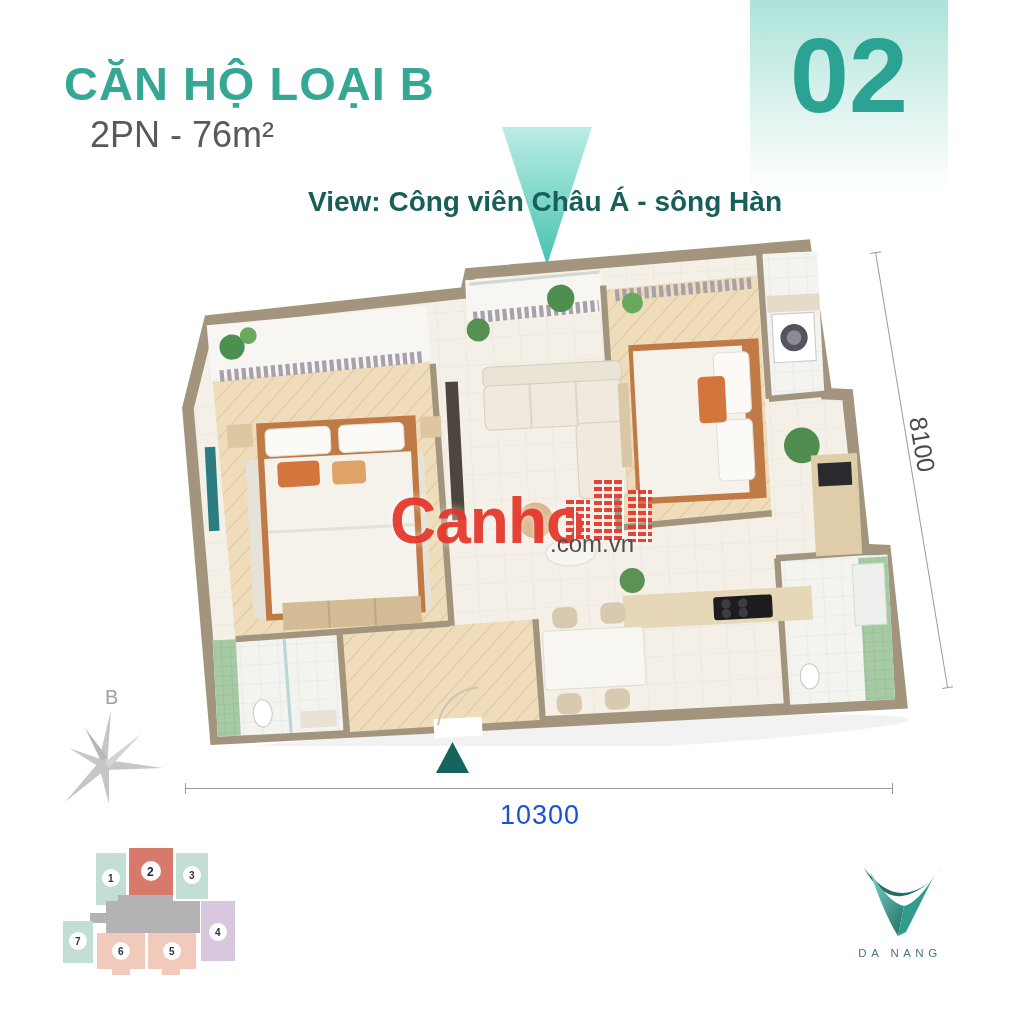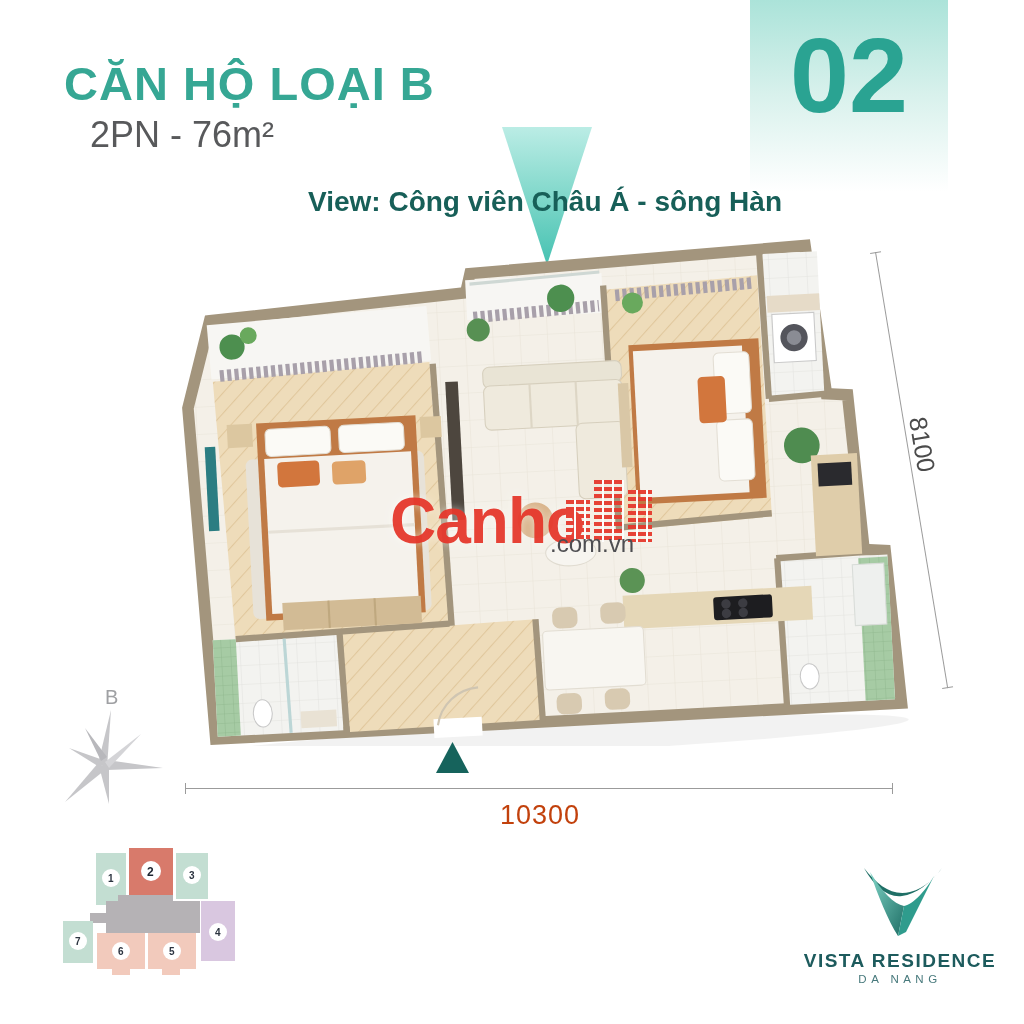--- a/index.html
+++ b/index.html
@@ -35,21 +35,21 @@
   .dim-line-right{position:absolute;left:876px;top:252px;width:442px;height:1px;background:#9b9b9b;
                   transform:rotate(80.6deg);transform-origin:0 0;}
   .dim-line-right::before,.dim-line-right::after{content:"";position:absolute;top:-5px;width:1px;height:11px;background:#9b9b9b;}
   .dim-line-right::before{left:0;} .dim-line-right::after{right:0;}
   .dim-label-right{position:absolute;left:892px;top:430px;width:60px;text-align:center;
                    font-size:25px;color:#4b4b4b;transform:rotate(80.6deg);}
   .dim-line-bottom{position:absolute;left:185px;top:788px;width:708px;height:1px;background:#9b9b9b;}
   .dim-line-bottom::before,.dim-line-bottom::after{content:"";position:absolute;top:-5px;width:1px;height:11px;background:#9b9b9b;}
   .dim-line-bottom::before{left:0;} .dim-line-bottom::after{right:0;}
   .dim-label-bottom{position:absolute;left:470px;top:800px;width:140px;text-align:center;
-                    font-size:27px;color:#c2410c;letter-spacing:1px;}
+                    font-size:27px;color:#1d4ed8;letter-spacing:1px;}
 
   
   .compass{position:absolute;left:45px;top:672px;}
   .compass text{font-family:"Liberation Sans",sans-serif;}
 
   
   .minimap{position:absolute;left:60px;top:843px;}
   .minimap text{font-family:"Liberation Sans",sans-serif;font-weight:bold;}
 
   
@@ -291,17 +291,16 @@
       <defs>
         <linearGradient id="lg1" x1="0" y1="0" x2="1" y2="1">
           <stop offset="0" stop-color="#7fd4c6"></stop>
             <stop offset="1" stop-color="#1f6f66"></stop>
         </linearGradient>
       </defs>
       <path d="M14,6 C28,24 42,34 60,30 C76,26 86,14 92,6 C80,22 66,32 52,34 C38,36 24,24 14,6 Z" fill="#1f6f66"></path>
       <path d="M20,10 C32,30 44,42 54,44 L48,74 C38,58 28,34 20,10 Z" fill="url(#lg1)"></path>
       <path d="M54,44 C64,42 76,28 84,14 L56,70 L48,74 Z" fill="#2f9c8d"></path>
     </svg>
-    <div class="logo-name">VISTA RESIDENCE</div>
     <div class="logo-city">DA NANG</div>
   </div>
 
 </div>
 
 </body></html>

